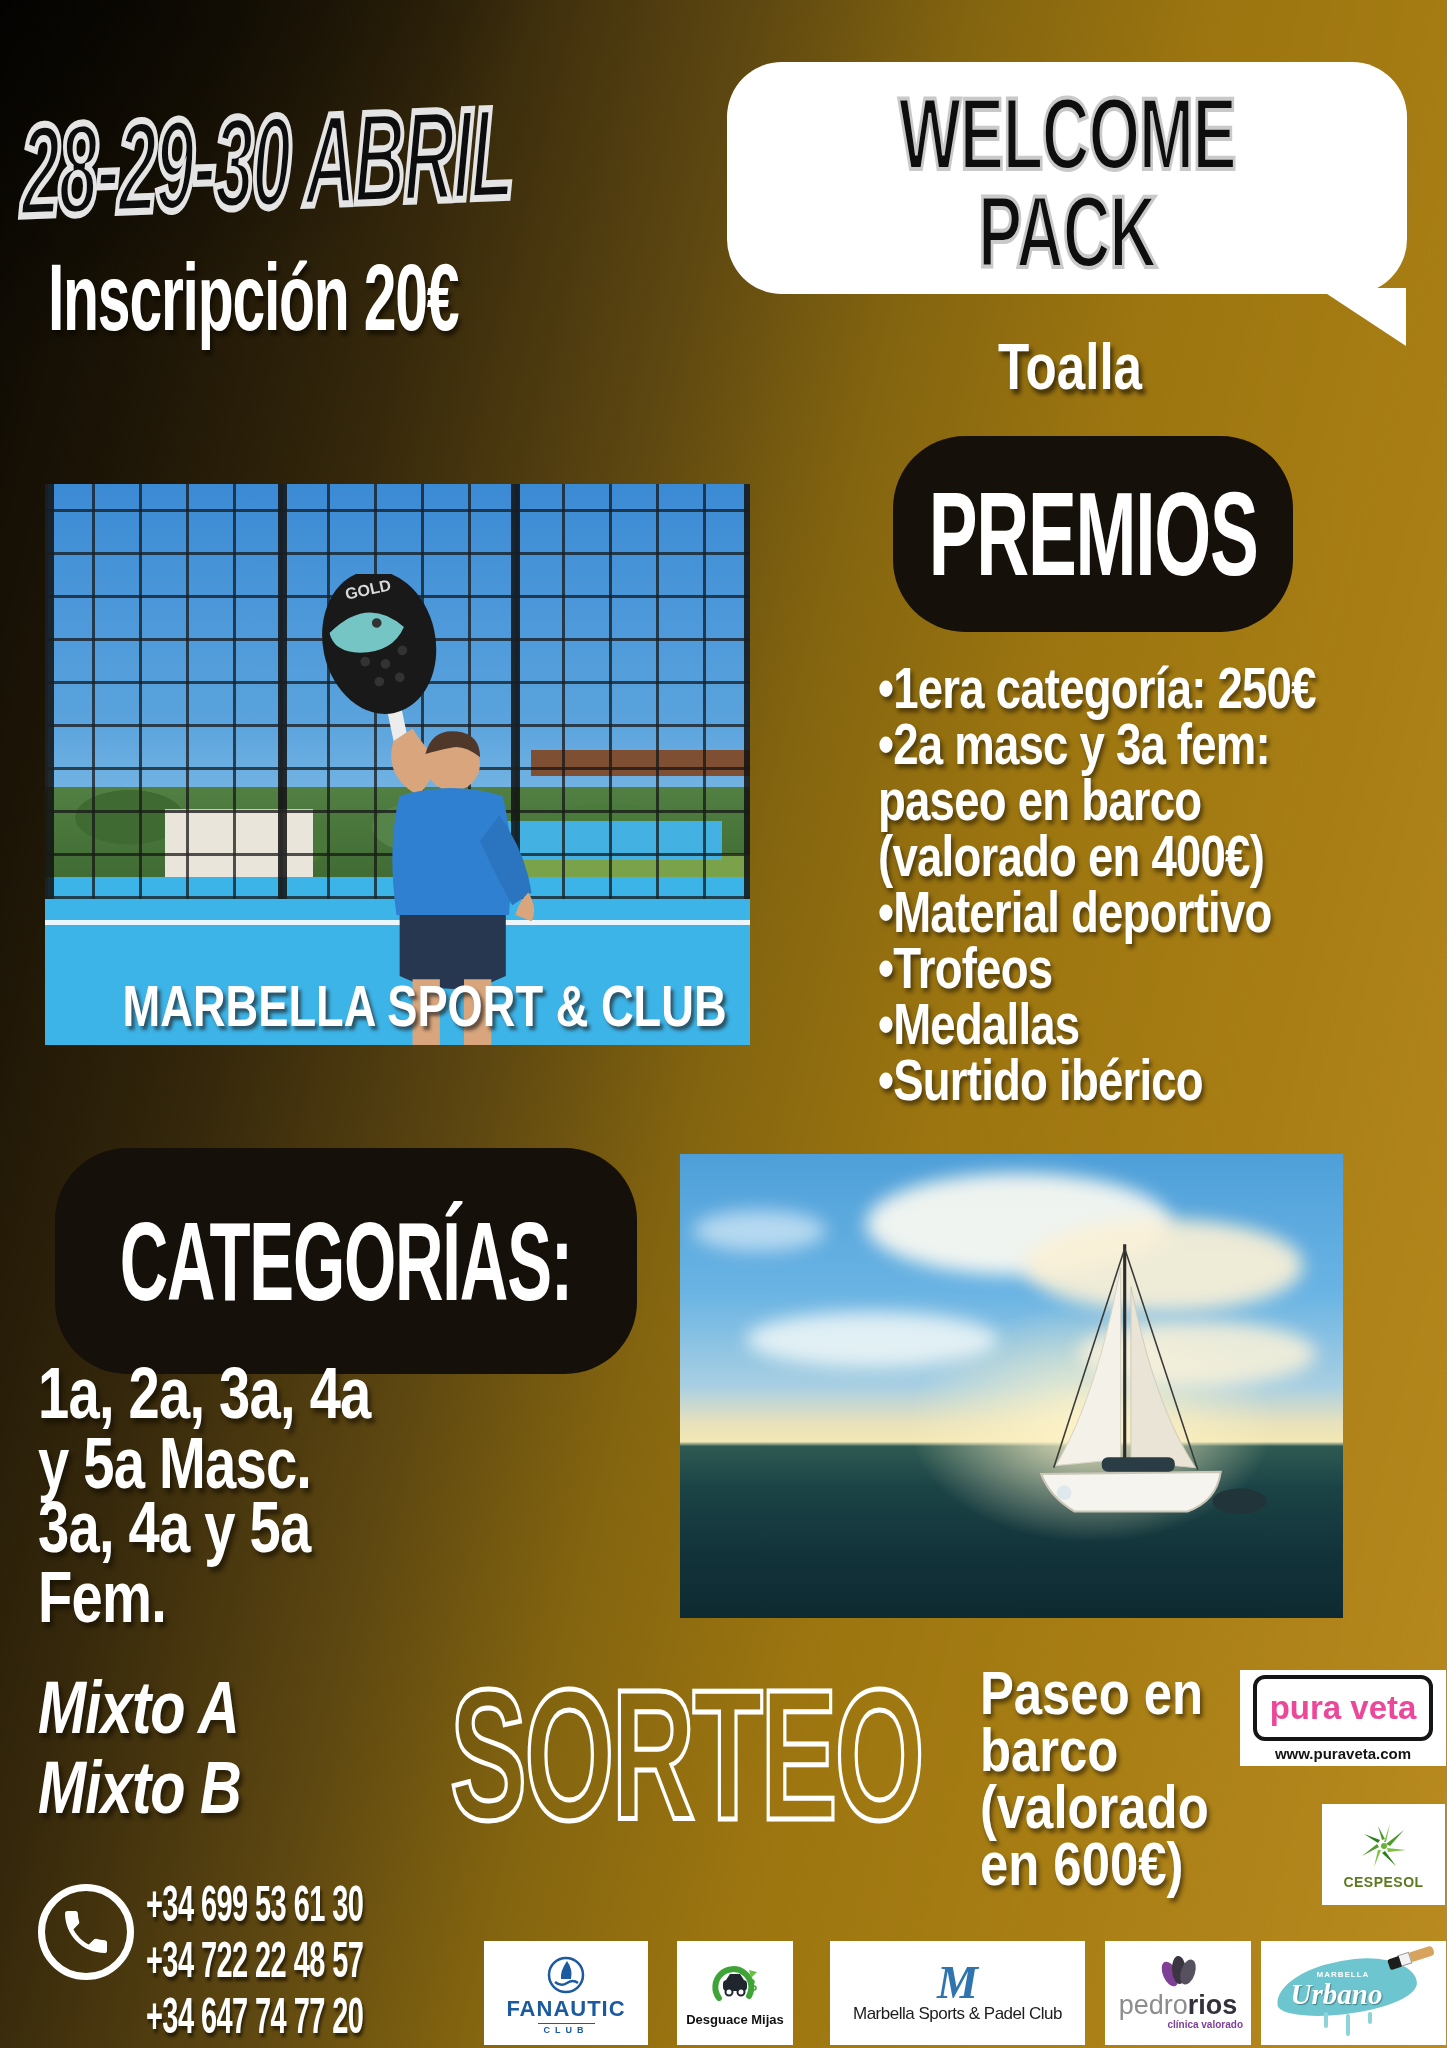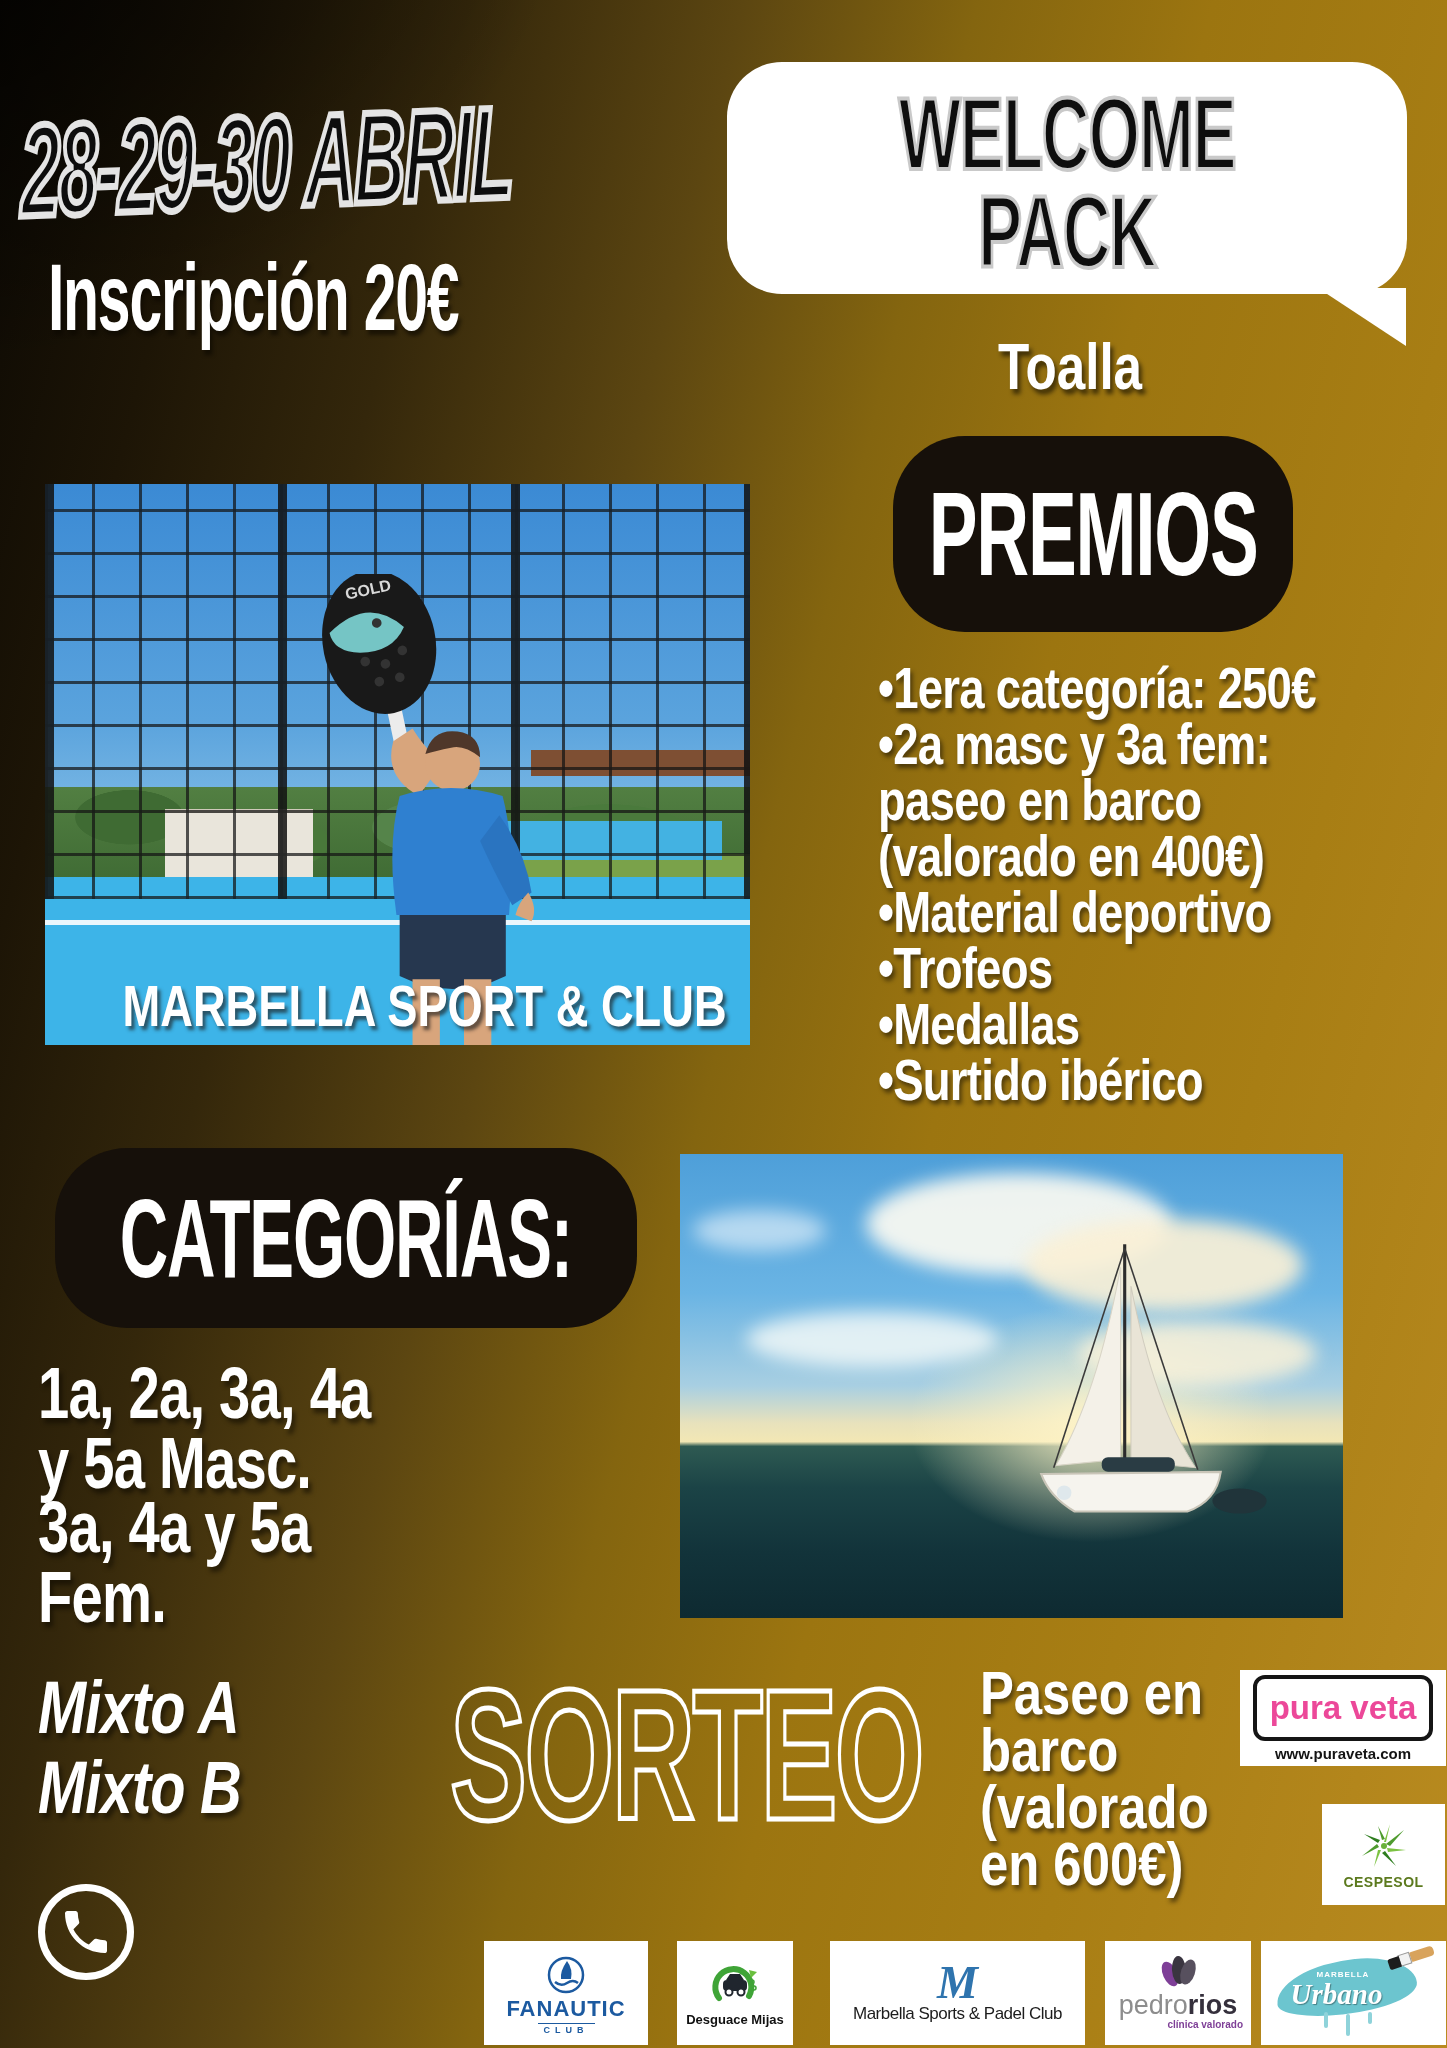--- a/index.html
+++ b/index.html
@@ -61,21 +61,21 @@
       repeating-linear-gradient(0deg,rgba(20,20,20,.8) 0 3px,rgba(0,0,0,0) 3px 43px),
       repeating-linear-gradient(90deg,rgba(20,20,20,.8) 0 3px,rgba(0,0,0,0) 3px 47px);}
   .p1-court{left:0;bottom:0;width:100%;height:30%;background:#3db4e8;}
   .p1-court:before{content:"";position:absolute;left:0;top:26%;width:100%;height:5px;background:#eaf6fc;}
   .p1-court:after{content:"";position:absolute;left:55%;top:0;width:5px;height:100%;background:#eaf6fc;}
   .p1-player{left:26%;bottom:-2%;width:56%;height:86%;}
   .p1-title{left:0;bottom:6px;width:100%;text-align:center;font-size:58px;font-weight:900;
     letter-spacing:0;color:#fff;transform:scaleX(.78);transform-origin:center bottom;
     text-shadow:4px 4px 4px rgba(30,30,30,.65);white-space:nowrap;}
   
-  .cat-pill{left:55px;top:1148px;width:582px;height:180px;border-radius:72px;}
+  .cat-pill{left:55px;top:1148px;width:582px;height:226px;border-radius:72px;}
   .cat-title{font-size:112px;font-weight:900;color:#fff;letter-spacing:-2px;
     transform:scaleX(.6);white-space:nowrap;}
   .cat-block{font-weight:800;color:#fff;letter-spacing:-1px;}
   .cat-block .cline{font-size:72px;line-height:70px;transform:scaleX(.78);
     transform-origin:0 0;white-space:nowrap;text-shadow:4px 5px 5px rgba(12,9,2,.55);}
   .cat-masc{left:38px;top:1358px;}
   .cat-fem{left:38px;top:1492px;}
   .cat-mixto{left:38px;top:1668px;font-style:italic;}
   .cat-mixto .cline{font-size:74px;line-height:80px;}
   
@@ -268,20 +268,25 @@
       </g>
     </svg>
     <div class="ces-label">CESPESOL</div>
   </div>
 
   <div class="abs phone-badge">
     <svg width="56" height="56" viewBox="0 0 24 24">
       <path d="M6.62 10.79c1.44 2.83 3.76 5.14 6.59 6.59l2.2-2.21c.27-.27.67-.36 1.02-.24 1.12.37 2.33.57 3.57.57.55 0 1 .45 1 1V20c0 .55-.45 1-1 1-9.39 0-17-7.61-17-17 0-.55.45-1 1-1h3.5c.55 0 1 .45 1 1 0 1.25.2 2.45.57 3.57.11.35.03.74-.25 1.02l-2.2 2.2z" fill="#fff"></path>
     </svg>
   </div>
+  <div class="abs phones">
+    <div class="ph">+34 699 53 61 30</div>
+    <div class="ph">+34 722 22 48 57</div>
+    <div class="ph">+34 647 74 77 20</div>
+  </div>
 
   <div class="abs whitebox spbox fanautic">
     <svg width="40" height="40" viewBox="0 0 40 40">
       <circle cx="20" cy="20" r="17" fill="none" stroke="#1c5aa0" stroke-width="2.5"></circle>
       <path d="M21 6 Q14 16 15 24 L25 24 Q27 14 21 6z" fill="#1c5aa0"></path>
       <path d="M9 27 q6 5 12 1 q6 -4 11 0" stroke="#1c5aa0" stroke-width="2.5" fill="none"></path>
     </svg>
     <div class="fan-name">FANAUTIC</div>
     <div class="fan-club">CLUB</div>
   </div>

